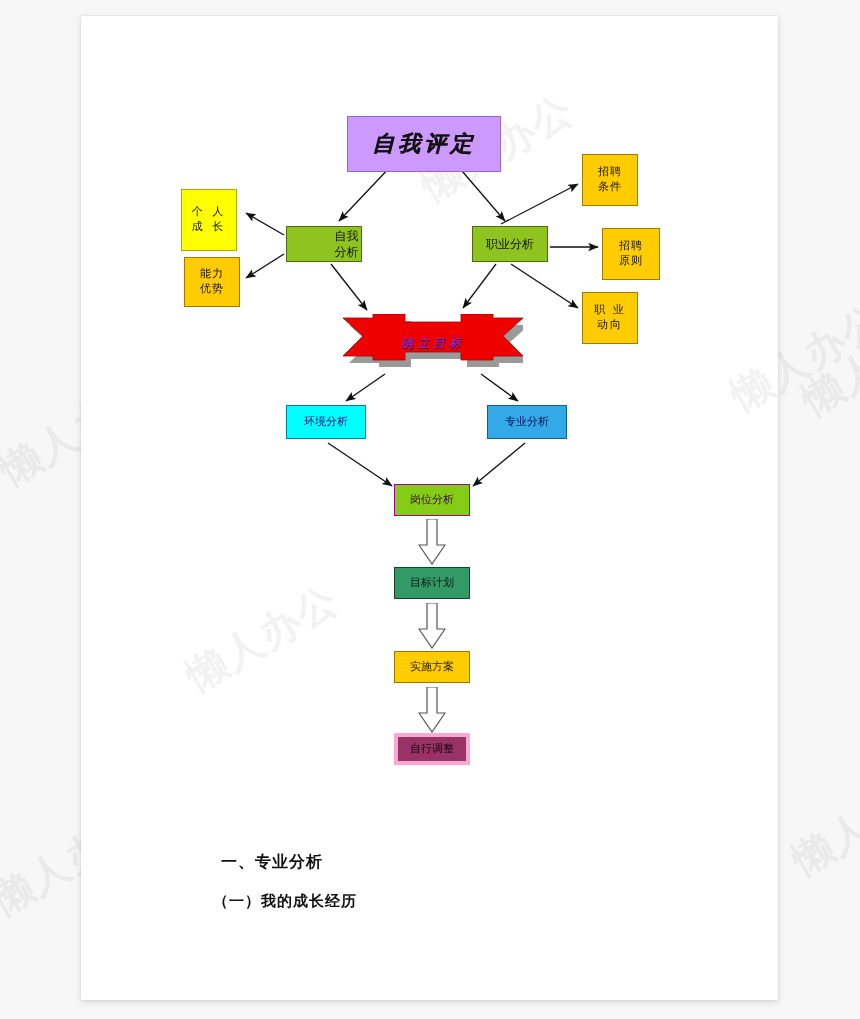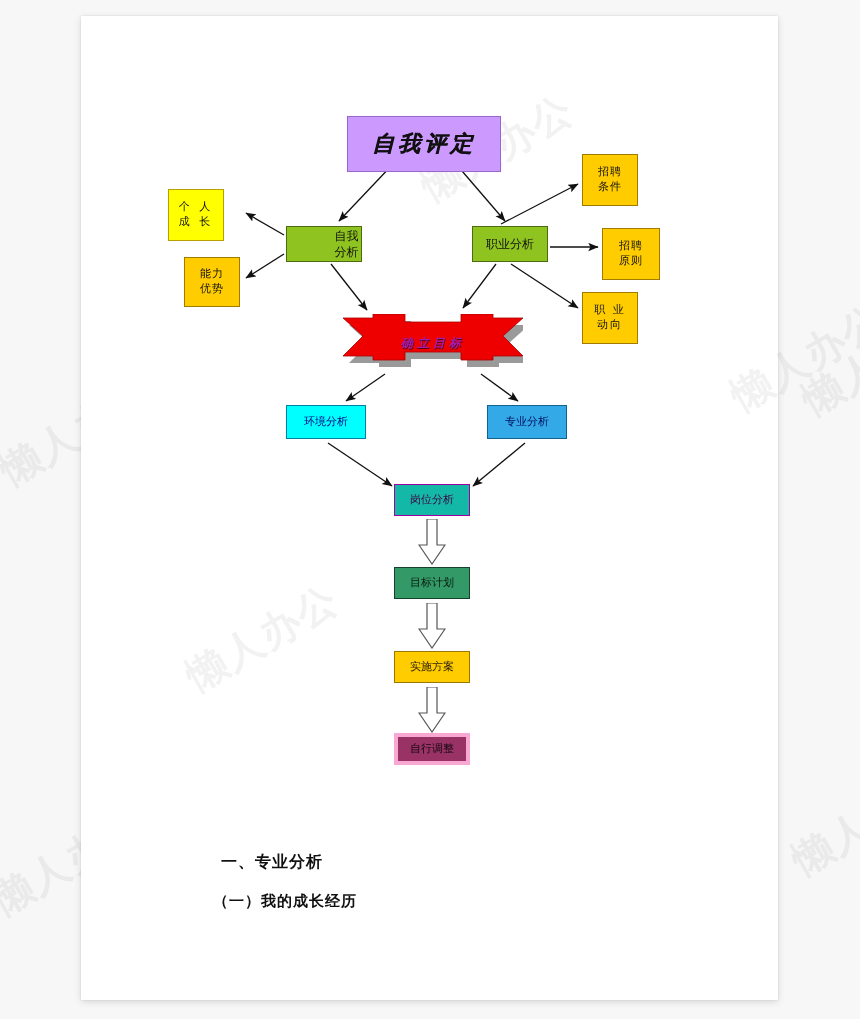--- a/index.html
+++ b/index.html
@@ -101,21 +101,21 @@
   .n-yellow {
     background: #ffff00;
     border: 1px solid #b8a000;
     letter-spacing: 3px;
   }
   .n-gold {
     background: #ffcc00;
     border: 1px solid #a07b00;
     letter-spacing: 1px;
   }
-  .n-grow  { left: 87px; top: 173px; width: 56px; height: 52px; }
+  .n-grow  { left: 100px; top: 173px; width: 56px; height: 62px; }
   .n-abil  { left: 103px; top: 241px; width: 56px; height: 50px; }
 
   .n-recruit-cond { left: 501px; top: 138px; width: 56px; height: 52px; }
   .n-recruit-prin { left: 521px; top: 212px; width: 58px; height: 52px; }
   .n-job-trend    { left: 501px; top: 276px; width: 56px; height: 52px; letter-spacing: 2px;}
 
   
   .n-cyan {
     left: 205px; top: 389px; width: 80px; height: 34px;
     background: #00ffff;
@@ -127,21 +127,21 @@
     left: 406px; top: 389px; width: 80px; height: 34px;
     background: #33a9e8;
     border: 1px solid #11638f;
     color: #00105e;
     font-size: 11px;
   }
 
   
   .n-magenta {
     left: 313px; top: 468px; width: 76px; height: 32px;
-    background: #14b8a6;
+    background: #84cc16;
     border: 1px solid #a000a0;
     color: #400040;
     font-size: 11px;
   }
 
   
   .n-seagreen {
     left: 313px; top: 551px; width: 76px; height: 32px;
     background: #339966;
     border: 1px solid #16402c;

